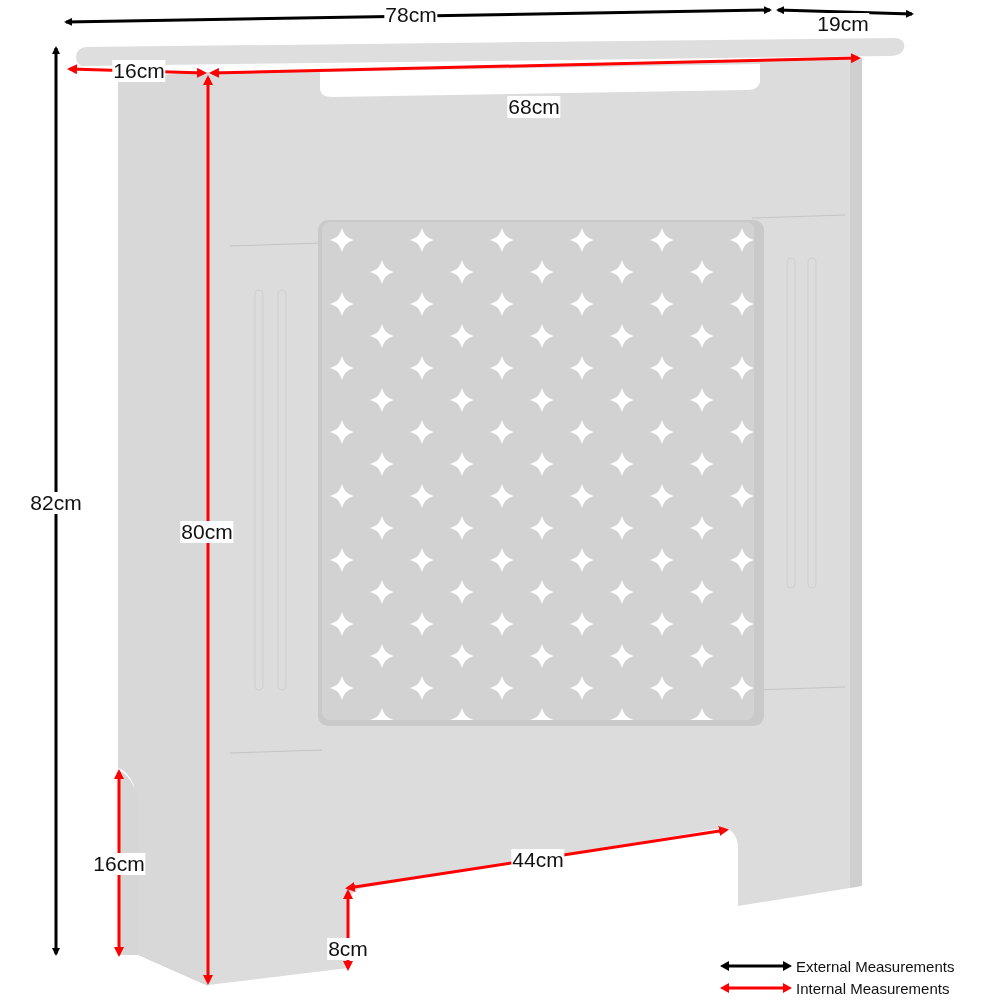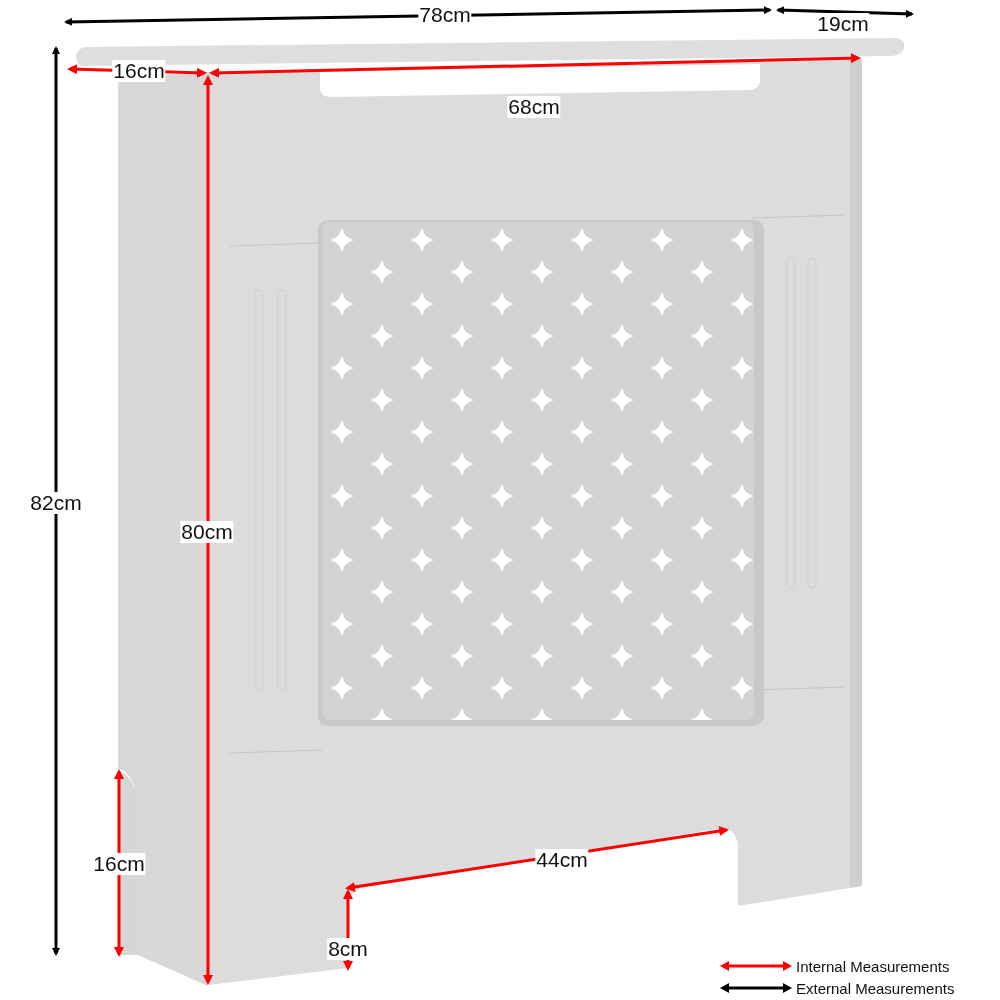--- a/index.html
+++ b/index.html
@@ -62,40 +62,40 @@
     <line x1="56" y1="48" x2="56" y2="954" stroke="#000" stroke-width="3" marker-start="url(#ab)" marker-end="url(#ab)"></line>
 
     <line x1="70" y1="69" x2="204" y2="73" stroke="#ff0000" stroke-width="3" marker-start="url(#ar)" marker-end="url(#ar)"></line>
     <line x1="212" y1="73" x2="858" y2="58" stroke="#ff0000" stroke-width="3" marker-start="url(#ar)" marker-end="url(#ar)"></line>
     <line x1="208" y1="78" x2="208" y2="982" stroke="#ff0000" stroke-width="3" marker-start="url(#ar)" marker-end="url(#ar)"></line>
     <line x1="119" y1="772" x2="119" y2="954" stroke="#ff0000" stroke-width="3" marker-start="url(#ar)" marker-end="url(#ar)"></line>
     <line x1="348" y1="888" x2="726" y2="830" stroke="#ff0000" stroke-width="3" marker-start="url(#ar)" marker-end="url(#ar)"></line>
     <line x1="348" y1="892" x2="348" y2="968" stroke="#ff0000" stroke-width="3" marker-start="url(#ar)" marker-end="url(#ar)"></line>
   </svg>
 
-  <span class="lbl" style="left:445px;top:15px;">78cm</span>
+  <span class="lbl" style="left:411px;top:15px;">78cm</span>
   <span class="lbl" style="left:843px;top:24px;">19cm</span>
   <span class="lbl" style="left:56px;top:503px;">82cm</span>
 
   <span class="lbl" style="left:139px;top:71px;">16cm</span>
   <span class="lbl" style="left:534px;top:67px;margin-top:40px;">68cm</span>
   <span class="lbl" style="left:207px;top:532px;text-align:right;">80cm</span>
   <span class="lbl" style="left:119px;top:864px;">16cm</span>
-  <span class="lbl" style="left:538px;top:860px;margin-left:24px;">44cm</span>
+  <span class="lbl" style="left:538px;top:860px;">44cm</span>
   <span class="lbl" style="left:348px;top:929px;margin-top:20px;">8cm</span>
 
   <div class="legend" style="top:955px;">
+    <div class="row">
+      <svg width="72" height="12">
+        <line x1="6" y1="6" x2="66" y2="6" stroke="#000" stroke-width="3"></line>
+        <path d="M0,6 L9,1 L9,11 z M72,6 L63,1 L63,11 z" fill="#000"></path>
+      </svg>
+      <span>External Measurements</span>
+    </div>
     <div class="row">
       <svg width="72" height="12">
         <line x1="6" y1="6" x2="66" y2="6" stroke="#ff0000" stroke-width="3"></line>
         <path d="M0,6 L9,1 L9,11 z M72,6 L63,1 L63,11 z" fill="#ff0000"></path>
       </svg>
       <span>Internal Measurements</span>
     </div>
-    <div class="row">
-      <svg width="72" height="12">
-        <line x1="6" y1="6" x2="66" y2="6" stroke="#000" stroke-width="3"></line>
-        <path d="M0,6 L9,1 L9,11 z M72,6 L63,1 L63,11 z" fill="#000"></path>
-      </svg>
-      <span>External Measurements</span>
-    </div>
   </div>
 </div>
 
 </body></html>

